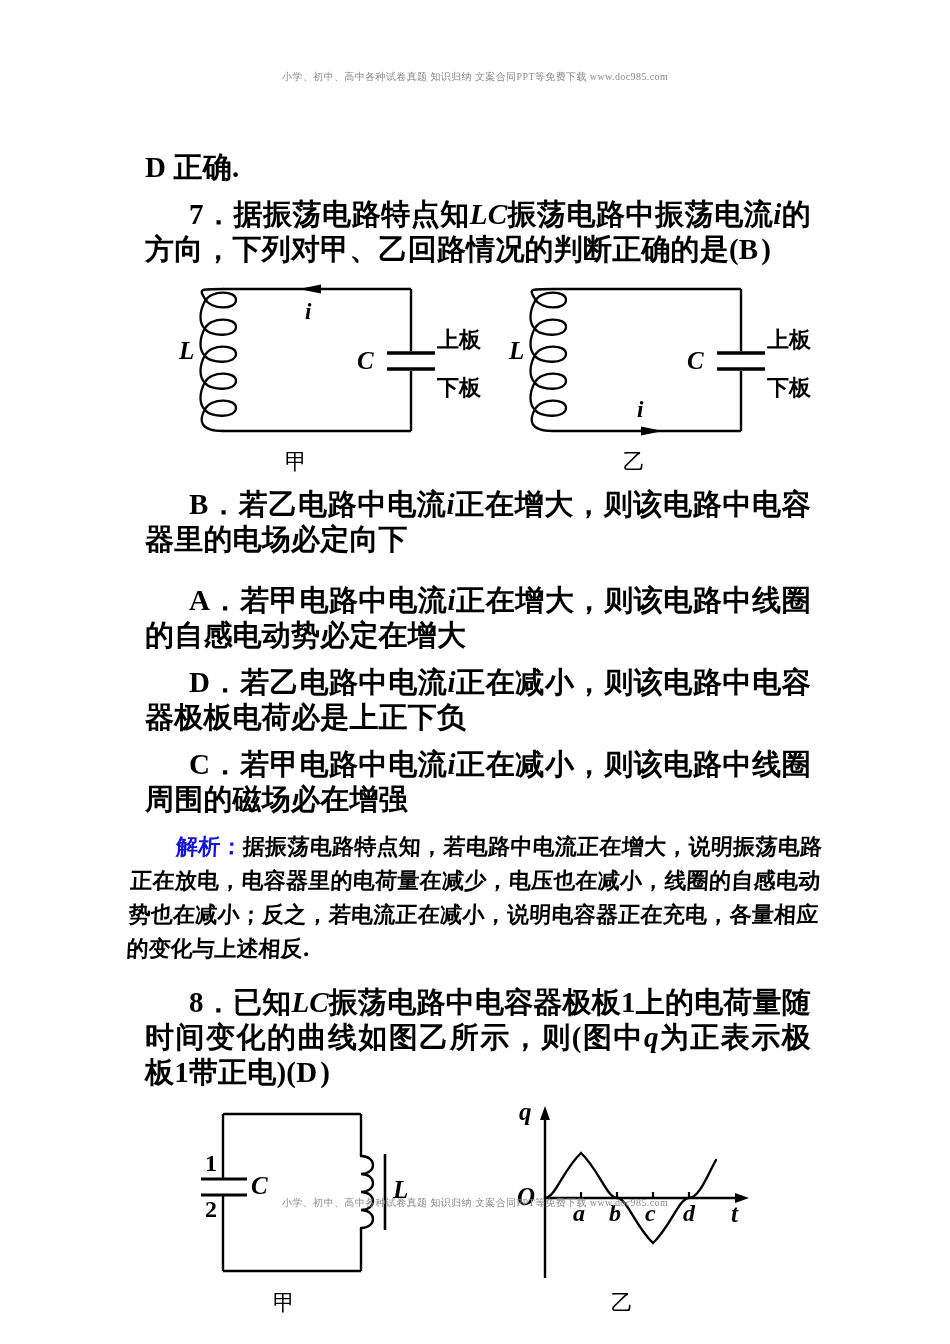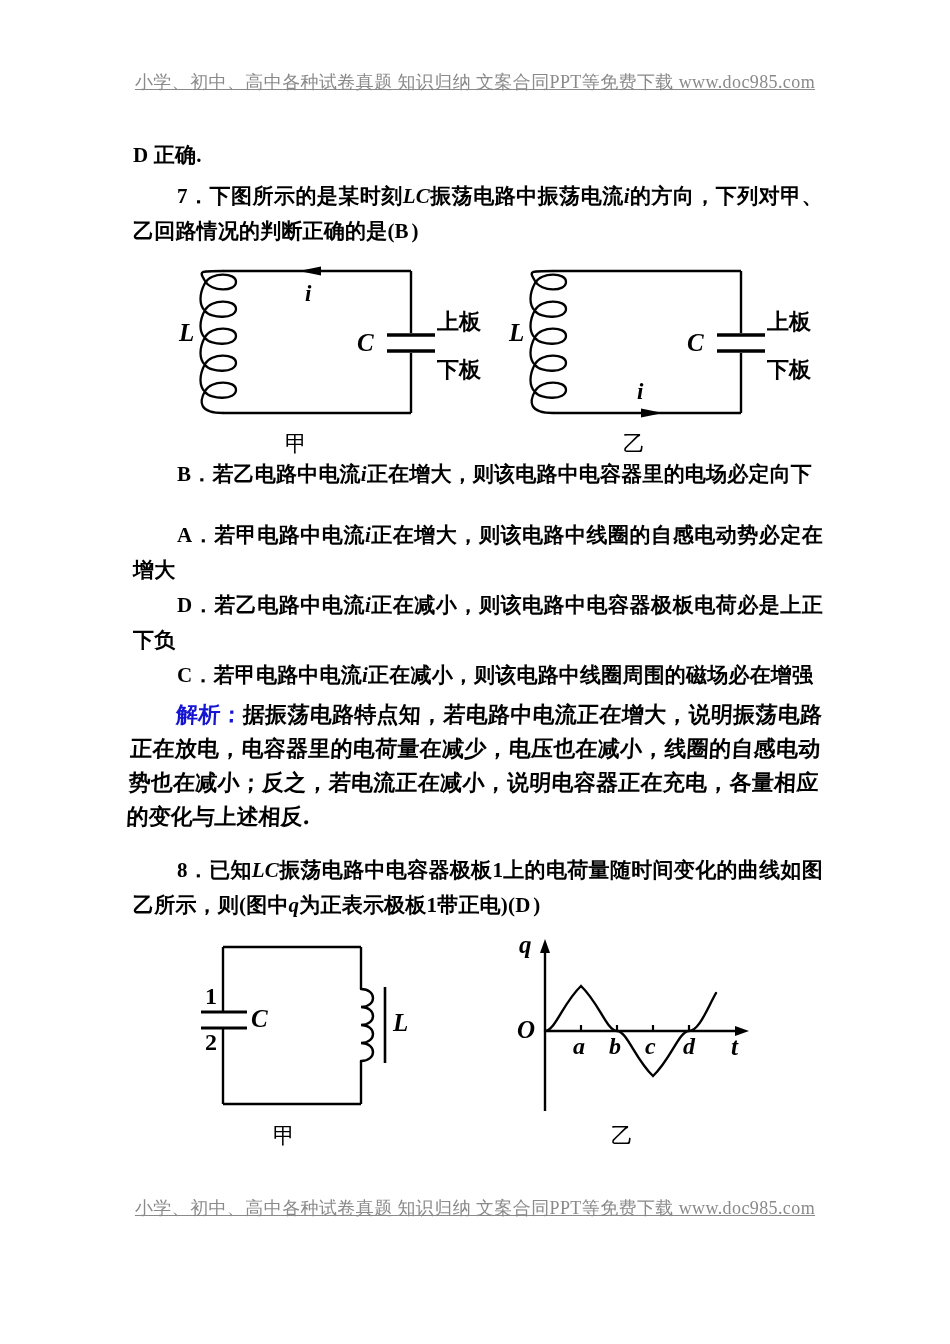--- a/index.html
+++ b/index.html
@@ -20,42 +20,41 @@
     left: 0; top: 0;
     width: 950px;
     height: 1344px;
   }
   .watermark {
     position: absolute;
     left: 0;
     width: 950px;
     text-align: center;
     font-family: "Liberation Serif", "DejaVu Serif", serif;
-    font-size: 18px;
+    font-size: 10px;
     color: #8a8a8a;
     letter-spacing: 0.4px;
     white-space: nowrap;
-    text-decoration: underline;
   }
   .watermark-top { top: 70px; }
   .watermark-bottom { top: 1196px; }
 
   .content {
     position: absolute;
     left: 133px;
     top: 138px;
     width: 690px;
   }
   .para {
-    font-size: 21px;
+    font-size: 29px;
     line-height: 35px;
     font-weight: bold;
     text-align: justify;
     text-justify: inter-ideograph;
-    margin: 0;
+    margin: 12px;
     letter-spacing: 0.2px;
   }
   .para.indent { text-indent: 44px; }
   .mi { font-style: italic; font-family: Liberation Serif, serif; }
   .ans { letter-spacing: 3px; }
 
   
   .analysis {
     font-size: 22px;
     line-height: 34px;
@@ -97,21 +96,21 @@
 
 <div class="page">
 
   <div class="watermark watermark-top">小学、初中、高中各种试卷真题 知识归纳 文案合同PPT等免费下载  www.doc985.com</div>
 
   <div class="content">
 
     <p class="para">D 正确.</p>
 
     <p class="para indent" style="margin-top:6px;">
-      <span>7</span><span>．下图所示的是某时刻</span><span class="mi">LC</span><span>振荡电路中振荡电流</span><span class="mi">i</span><span>的方向，下列对甲、乙回路情况的判断正确的是(</span><span class="ans">B</span><span>)</span>
+      <span>7</span><span>．据振荡电路特点知</span><span class="mi">LC</span><span>振荡电路中振荡电流</span><span class="mi">i</span><span>的方向，下列对甲、乙回路情况的判断正确的是(</span><span class="ans">B</span><span>)</span>
     </p>
 
     <div class="figwrap" style="height:196px; margin-top:12px;">
 
       <div style="position:absolute; left:48px; top:0;">
         <svg width="290" height="170" viewBox="0 0 290 170">
 
           <path d="M 42 10 L 230 10" stroke="#000" stroke-width="2.4" fill="none"></path>
 
           <path d="M 42 152 L 230 152" stroke="#000" stroke-width="2.4" fill="none"></path>

